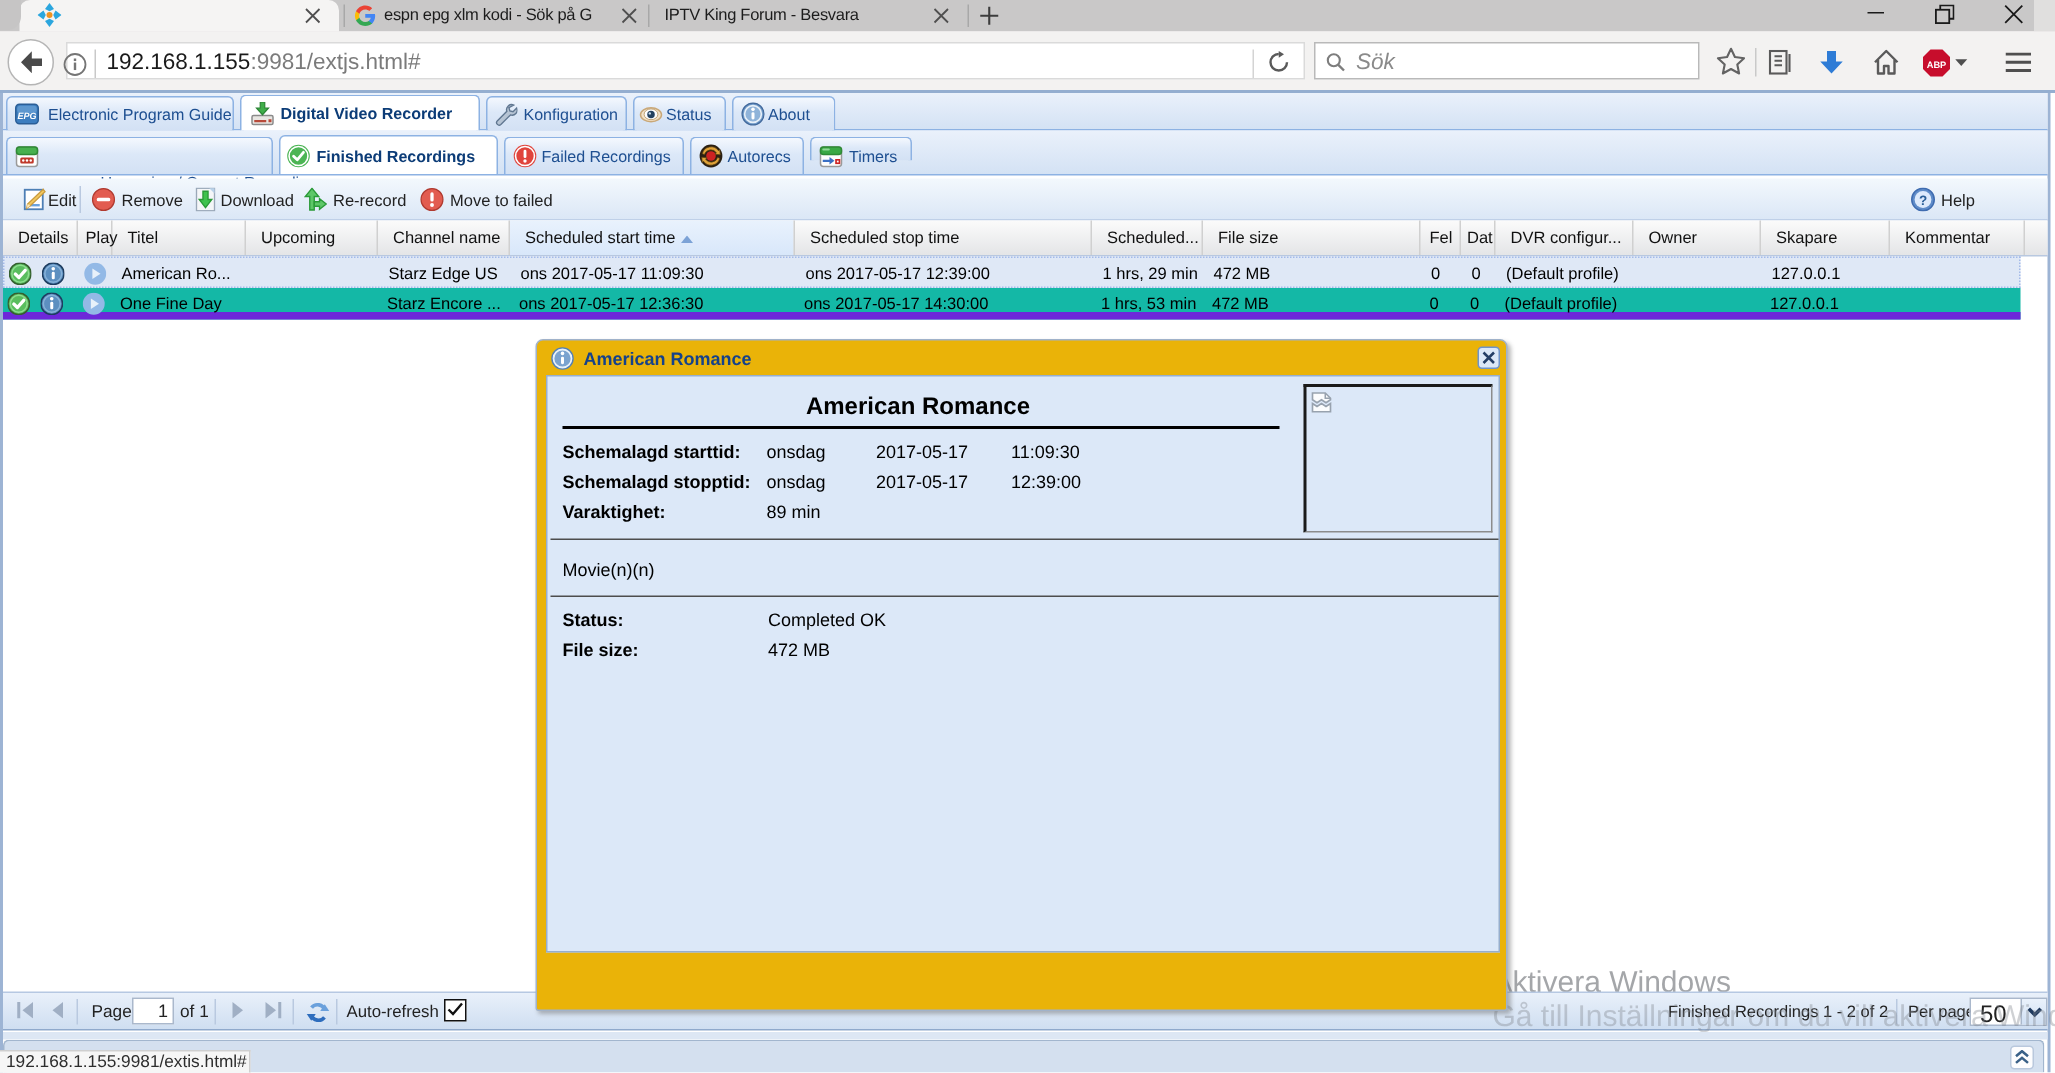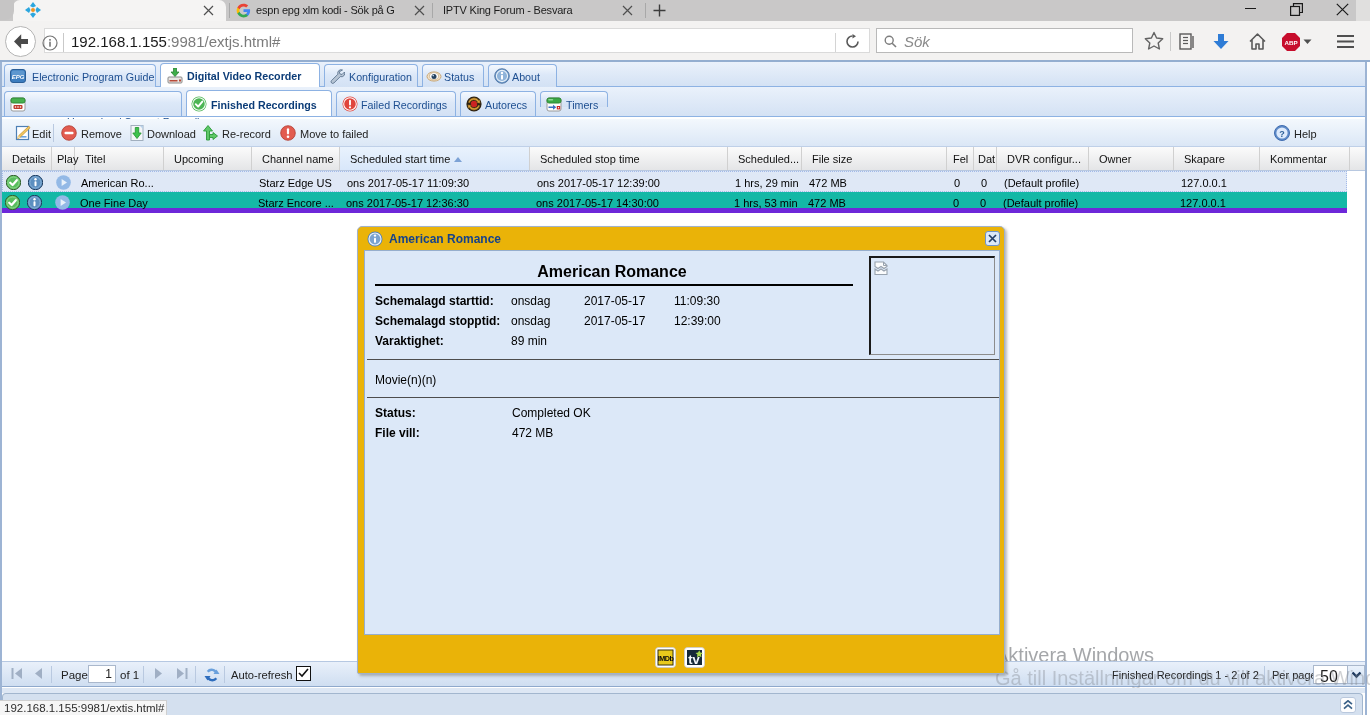--- a/index.html
+++ b/index.html
@@ -546,31 +546,18 @@
           <path d="M1 1 L9.5 1 L13 4.5 L13 5.5 L10 7.5 L7 5.5 L4 7.5 L1 5.5 Z" fill="#fbfcfd" stroke="#98a2ae" stroke-width="1.1"></path>
           <path d="M1 8 L4 10 L7 8 L10 10 L13 8 L13 13.5 L1 13.5 Z" fill="#fbfcfd" stroke="#98a2ae" stroke-width="1.1"></path>
           <path d="M9.5 1 L9.5 4.5 L13 4.5" fill="none" stroke="#98a2ae" stroke-width="1"></path>
         </svg>
       </div>
       <div class="abs" style="left:2px;top:108px;width:632px;height:1px;background:#4d4d4d;"></div>
       <div class="dv" style="left:10px;top:122px;">Movie(n)(n)</div>
       <div class="abs" style="left:2px;top:146px;width:632px;height:1px;background:#4d4d4d;"></div>
       <div class="dl" style="left:10px;top:155px;">Status:</div>
       <div class="dv" style="left:147px;top:155px;">Completed OK</div>
-      <div class="dl" style="left:10px;top:175px;">File vill:</div>
+      <div class="dl" style="left:10px;top:175px;">File size:</div>
       <div class="dv" style="left:147px;top:175px;">472 MB</div>
     </div>
-    <div id="dlgfoot">
-      <svg class="abs" style="left:291px;top:12px;" width="21" height="21" viewBox="0 0 21 21">
-        <rect x="0.5" y="0.5" width="20" height="20" rx="3" fill="#fff" stroke="#c9ccd4" stroke-width="0.8"></rect>
-        <rect x="3" y="3" width="15" height="15" fill="#e8ca1c" stroke="#3a3208" stroke-width="1"></rect>
-        <text x="10.5" y="13.8" font-size="7.2" font-weight="bold" fill="#0d0d0d" text-anchor="middle" font-family="Liberation Sans, sans-serif" letter-spacing="-0.5">IMDb</text>
-      </svg>
-      <svg class="abs" style="left:320px;top:12px;" width="21" height="21" viewBox="0 0 21 21">
-        <rect x="0.5" y="0.5" width="20" height="20" rx="3" fill="#fff" stroke="#c9ccd4" stroke-width="0.8"></rect>
-        <rect x="3" y="3" width="15" height="15" fill="#152838"></rect>
-        <text x="10" y="16.5" font-size="13" font-weight="bold" fill="#f2f6fa" text-anchor="middle" font-family="Liberation Sans, sans-serif">tv</text>
-        <path d="M15.2 3.2 L16.3 5.6 L18.9 5.9 L17 7.6 L17.5 10.2 L15.2 8.9 L12.9 10.2 L13.4 7.6 L11.5 5.9 L14.1 5.6 Z" fill="#a7d84a"></path>
-      </svg>
-    </div>
   </div>
 
 </div>
 
 </body></html>

